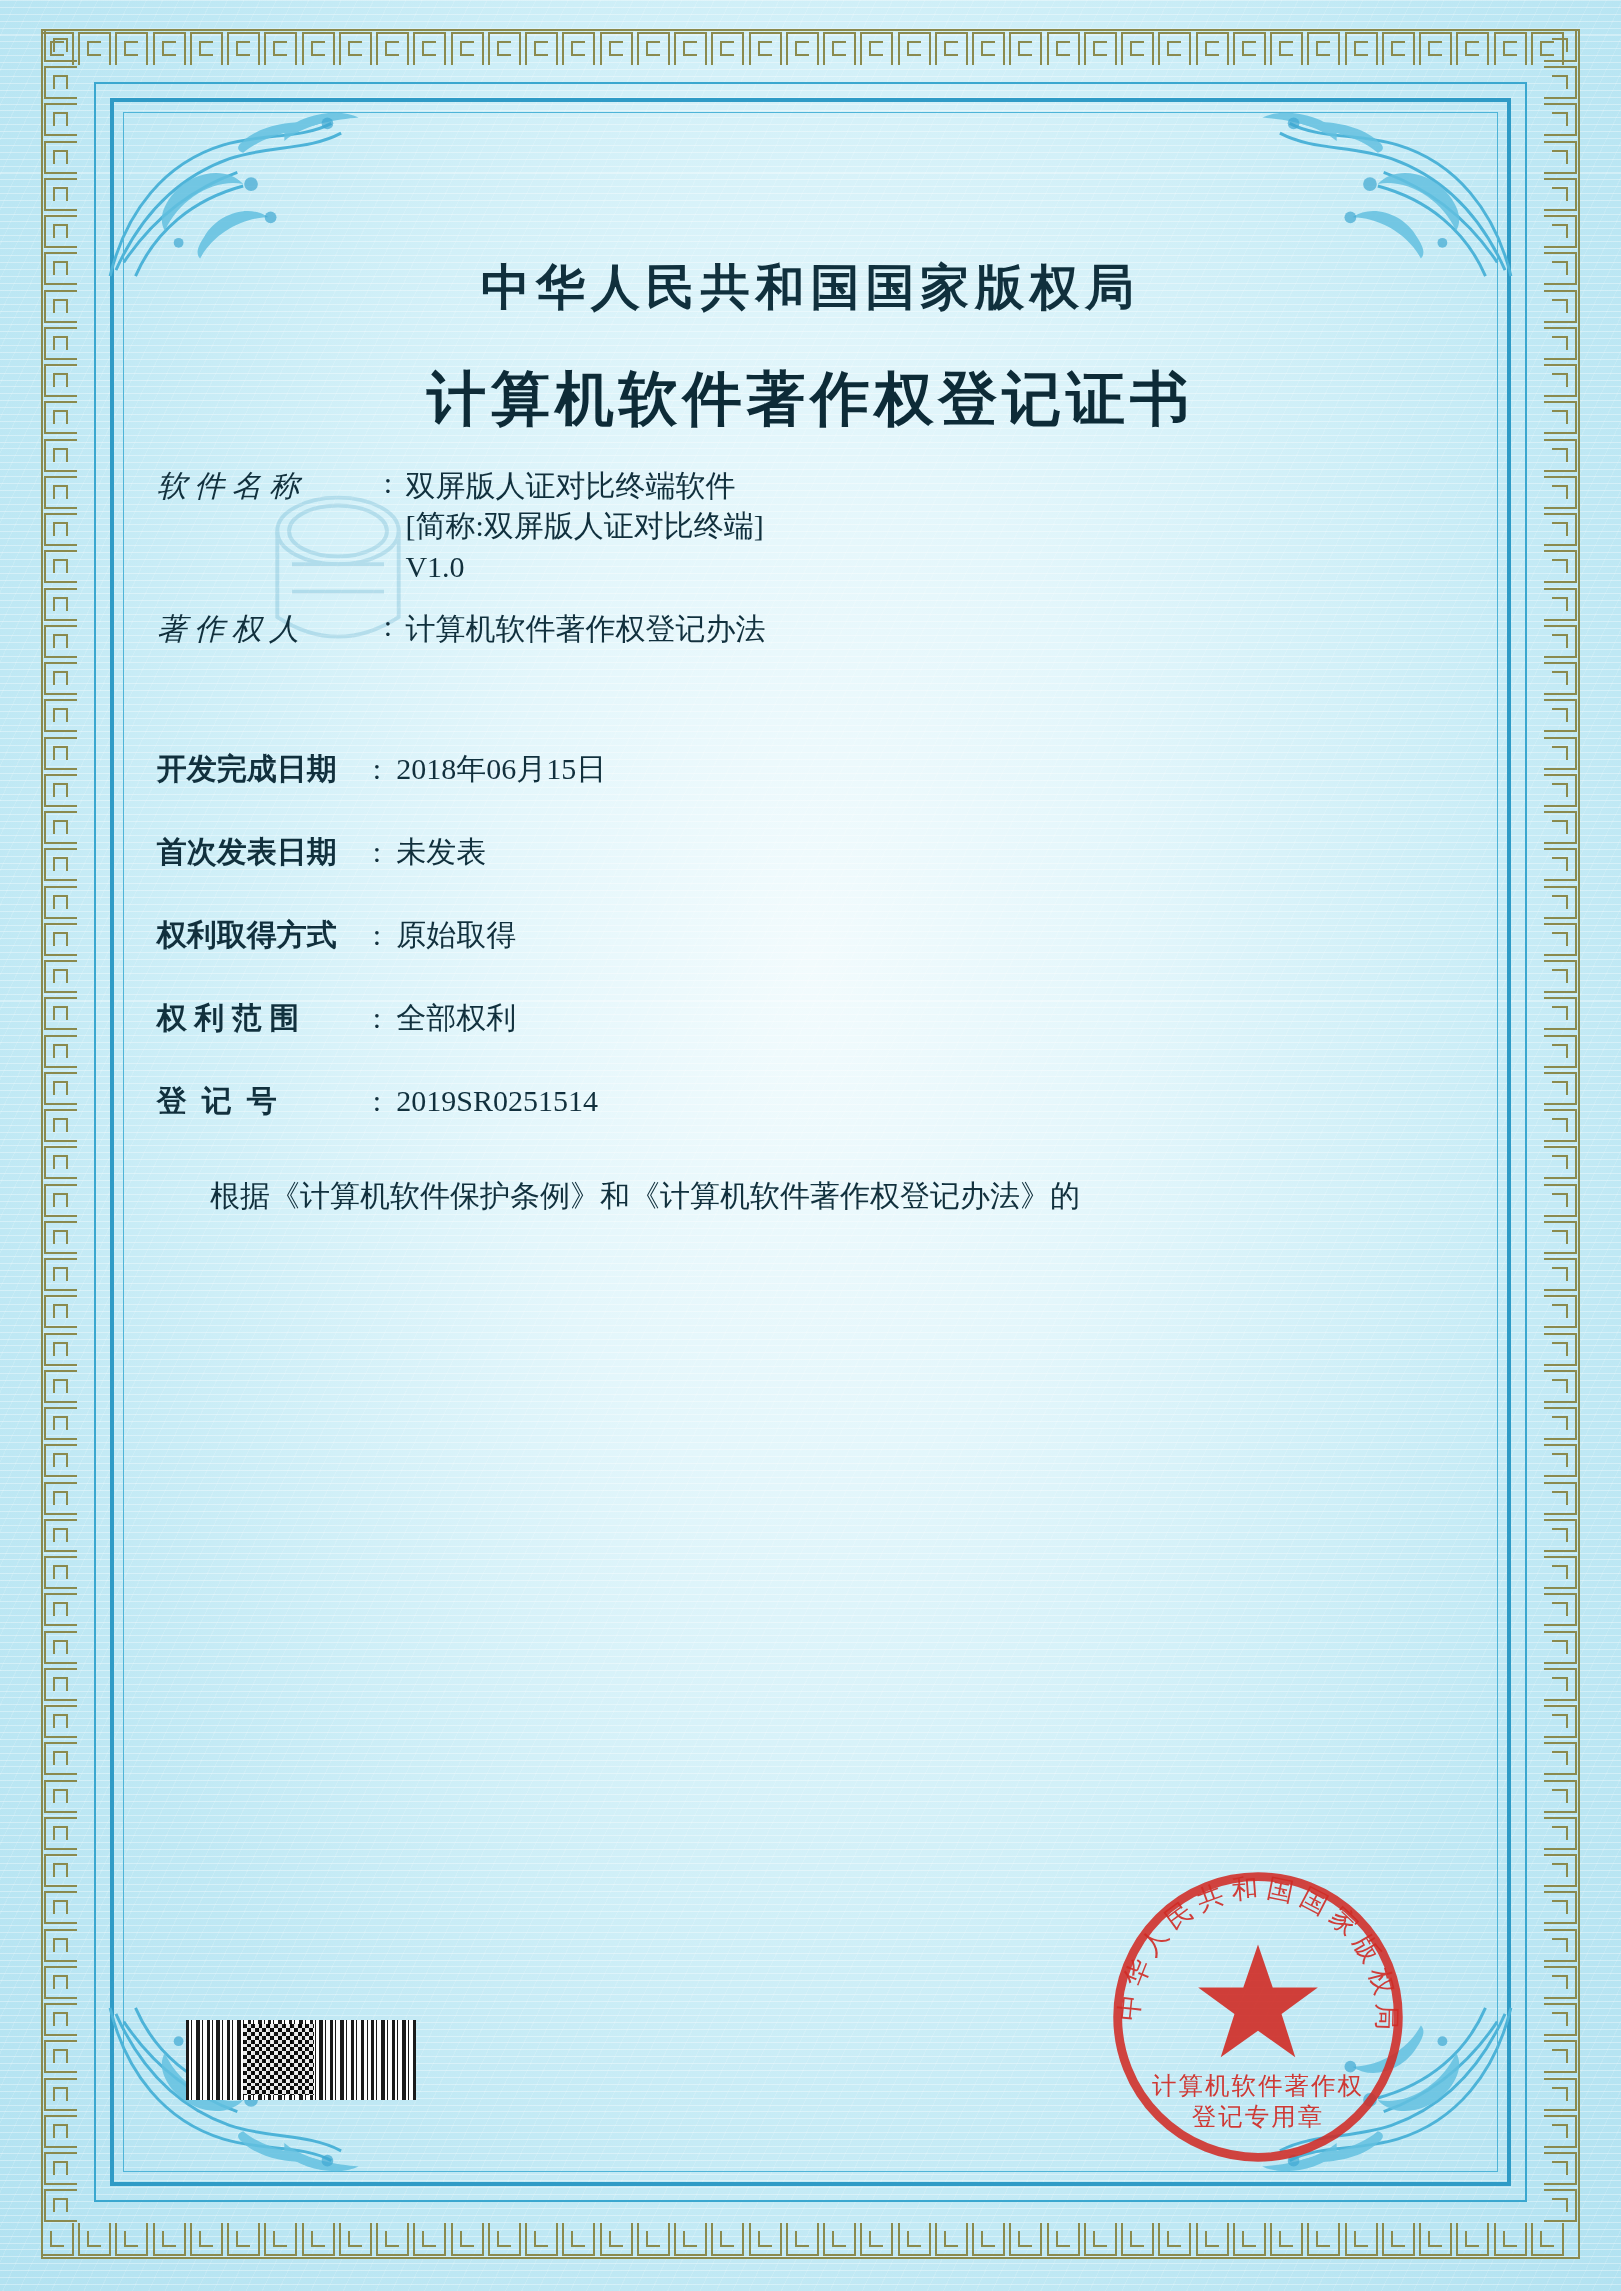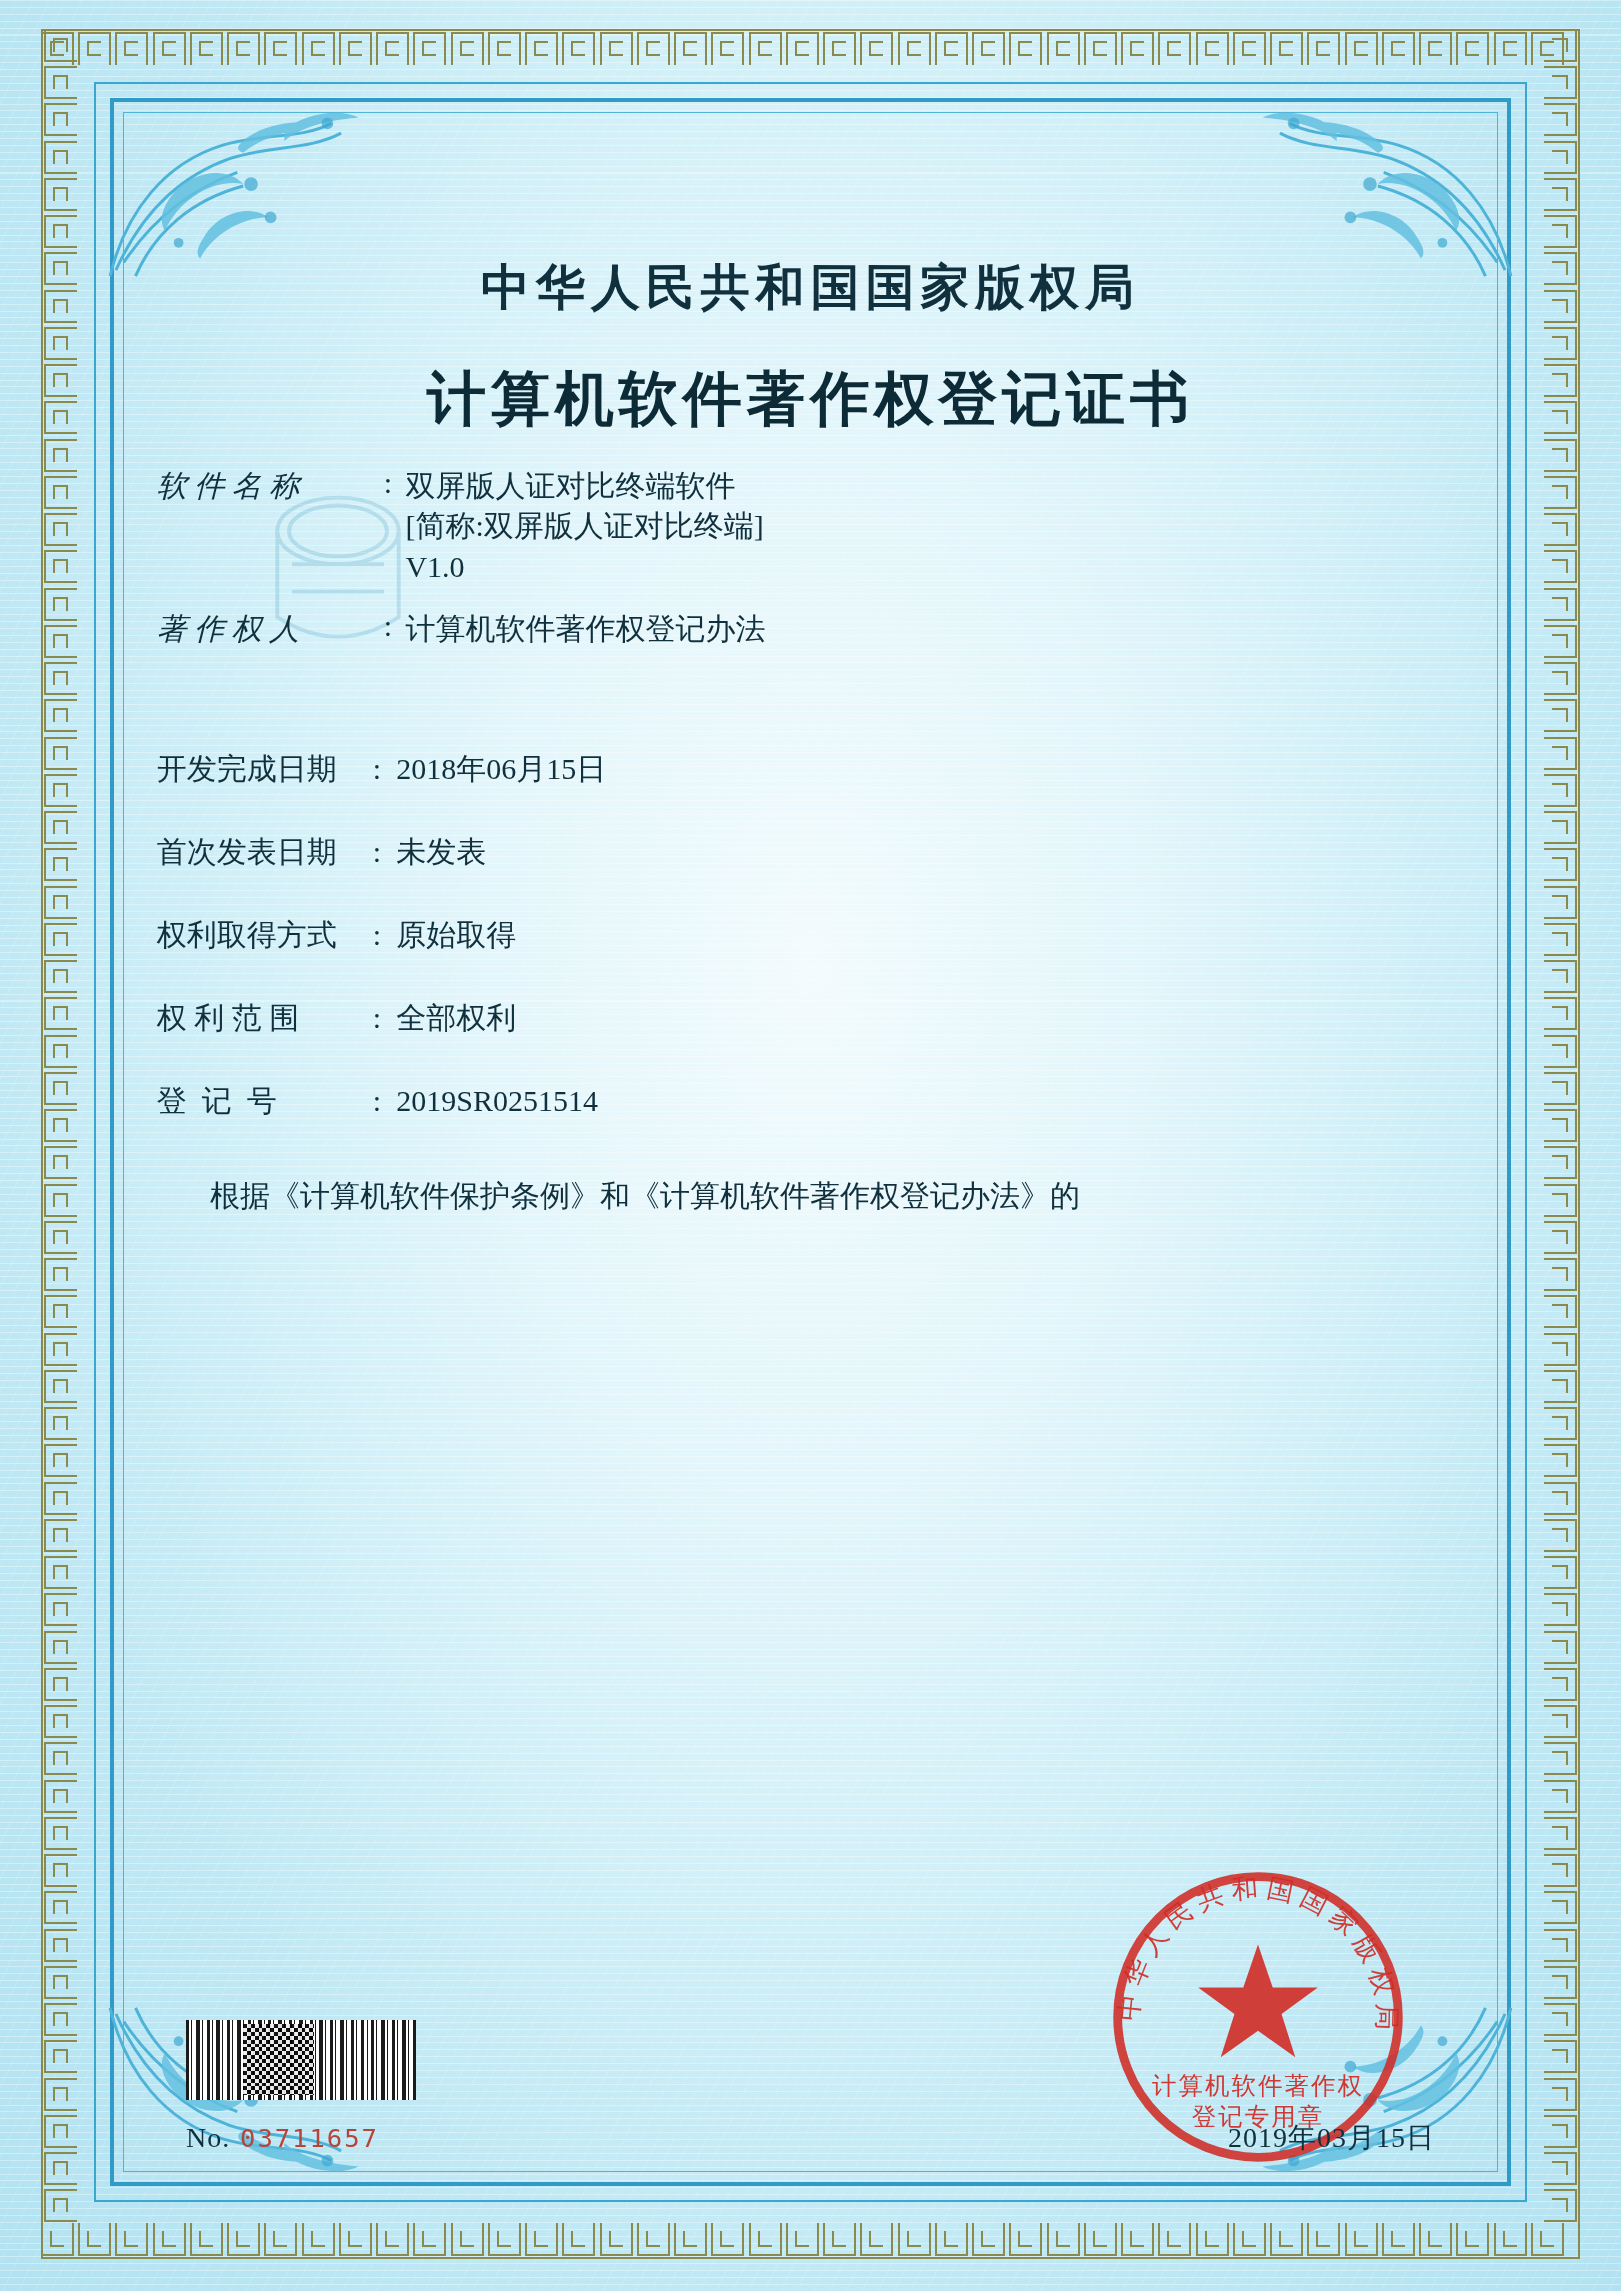--- a/index.html
+++ b/index.html
@@ -244,20 +244,21 @@
     align-items: baseline;
     margin-bottom: 42px;
     padding-left: 9.8px;
   }
   .meta-label {
     width: 216px;
     flex: 0 0 216px;
     font-size: 30px;
     white-space: pre;
     color: #11303d;
+    font-weight: bold;
   }
   .meta-colon {
     width: 23.5px;
     flex: 0 0 23.5px;
     font-size: 30px;
   }
   .meta-value {
     font-size: 30px;
     color: #11303d;
   }
@@ -737,21 +738,15 @@
       <circle cx="160" cy="160" r="143" fill="none" stroke="#d02b25" stroke-width="9" opacity="0.88"></circle>
       <text font-family="DejaVu Serif, Liberation Serif, serif" font-size="27" fill="#d02b25" opacity="0.9" letter-spacing="7">
         <textPath href="#ringpath" startOffset="26%" text-anchor="middle">中华人民共和国国家版权局</textPath>
       </text>
       <polygon fill="#d02b25" opacity="0.9" points="160,86 175,130 221,130 184,157 198,201 160,174 122,201 136,157 99,130 145,130"></polygon>
       <text x="160" y="238" text-anchor="middle" font-family="DejaVu Serif, Liberation Serif, serif" font-size="25" fill="#d02b25" opacity="0.92" letter-spacing="2">计算机软件著作权</text>
       <text x="160" y="270" text-anchor="middle" font-family="DejaVu Serif, Liberation Serif, serif" font-size="25" fill="#d02b25" opacity="0.92" letter-spacing="2">登记专用章</text>
     </svg>
   </div>
 
-  <div class="footer">
-    <div>
-      <span class="no-label">No.</span><span class="no-value">03711657</span>
-    </div>
-    <div class="date">2019年03月15日</div>
-  </div>
 
 </div>
 
 
 </body></html>

